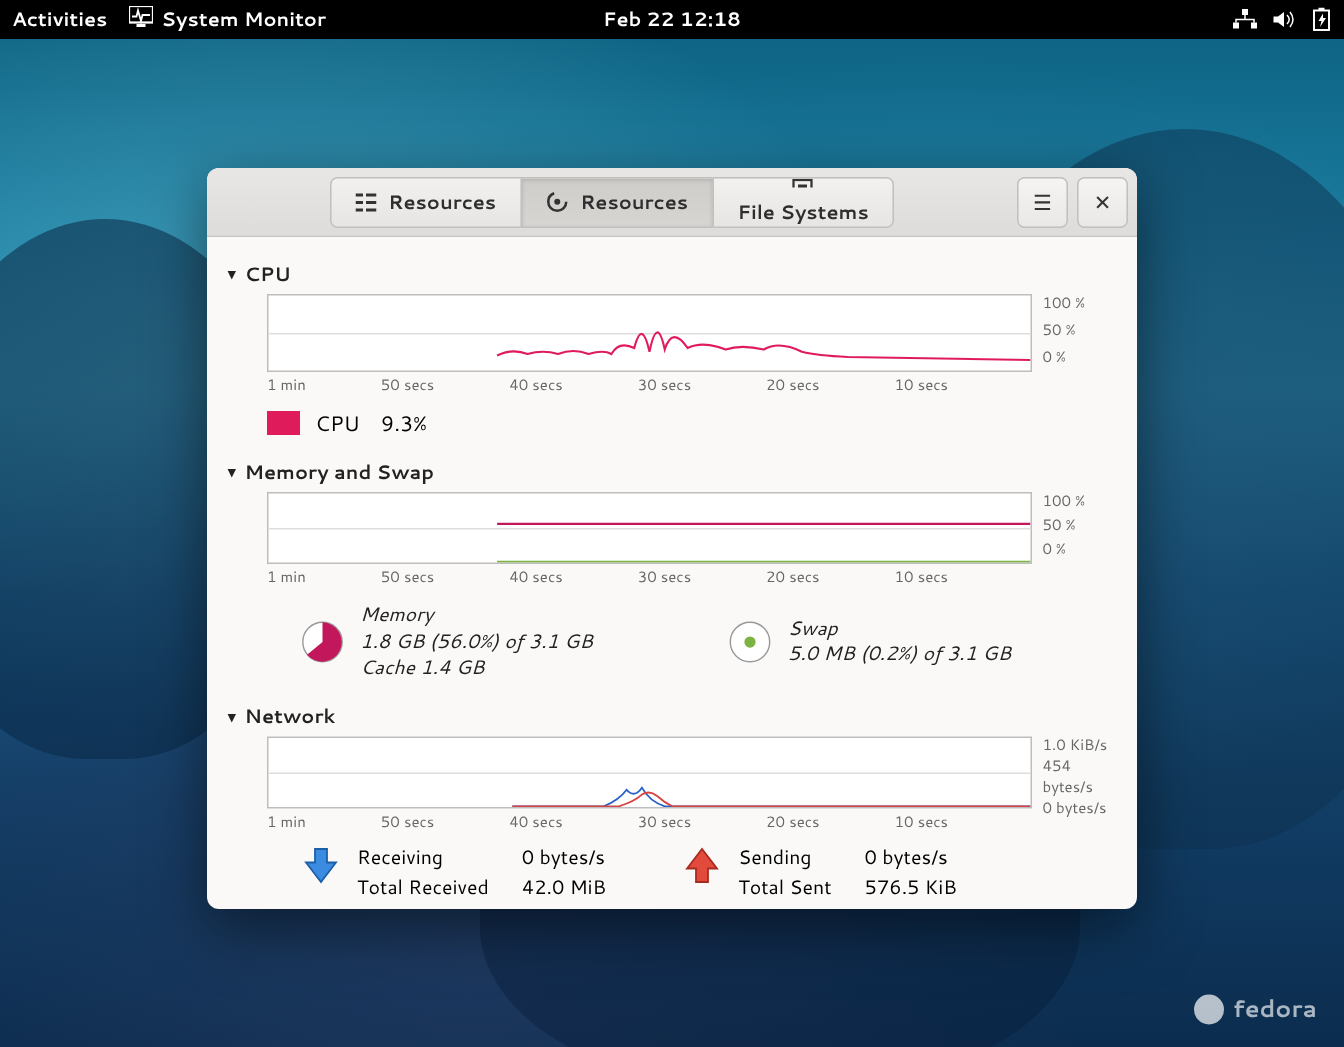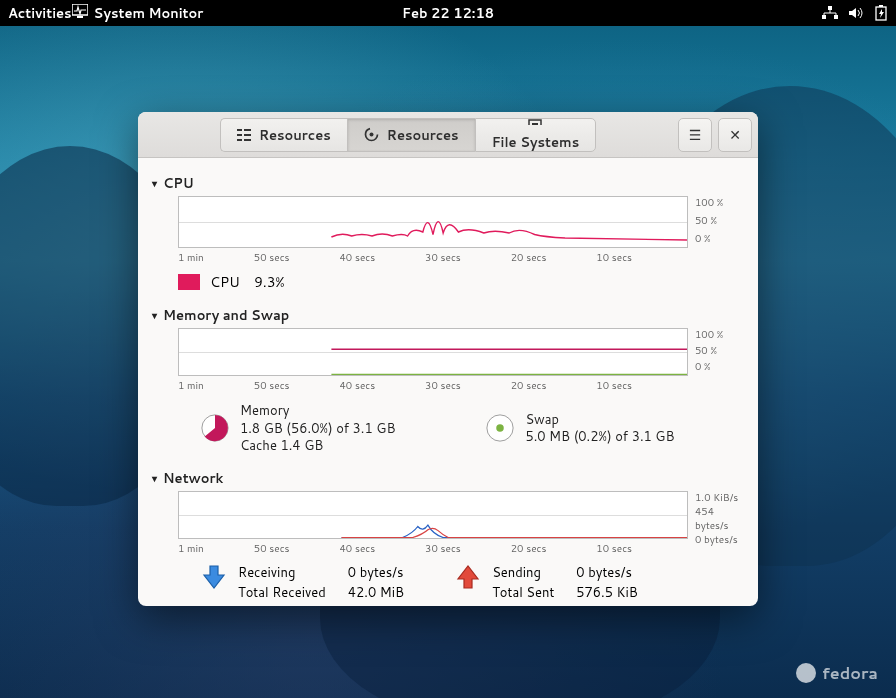--- a/index.html
+++ b/index.html
@@ -13,21 +13,21 @@
 }
 .topbar {
   height: 26px;
   background: #000;
   color: #fff;
   display: flex;
   align-items: center;
   padding: 0 8px;
   font-weight: 600;
 }
-.topbar .left { display:flex; align-items:center; }
+.topbar .left { display:flex; align-items:center; gap:14px; }
 .topbar .app { display:flex; align-items:flex-start; gap:6px; }
 .topbar .center { position:absolute; left:50%; transform:translateX(-50%); }
 .topbar .right { margin-left:auto; display:flex; align-items:center; gap:10px; }
 .topbar svg { display:block; }
 .desktop {
   position:absolute; top:26px; left:0; right:0; bottom:0;
   background:
     radial-gradient(ellipse at 20% 30%, rgba(120,200,220,0.4) 0%, transparent 40%),
     radial-gradient(ellipse at 70% 40%, rgba(60,130,170,0.5) 0%, transparent 45%),
     radial-gradient(ellipse at 35% 90%, rgba(40,60,100,0.6) 0%, transparent 50%),
@@ -115,21 +115,21 @@
   font-size:10px; color:#666; margin-top:2px;
   padding-right:56px;
 }
 .chartwrap { margin-right:56px; position:relative; }
 .legend-cpu {
   display:flex; align-items:center; gap:10px;
   margin: 8px 0 14px 26px; font-size:14px;
 }
 .swatch { width:22px; height:16px; }
 .memrow {
-  display:flex; margin: 10px 0 14px 48px; gap:90px;
+  display:flex; margin: 10px 0 14px 48px; gap:90px;font-style:italic;
 }
 .memitem { display:flex; gap:10px; align-items:center; }
 .pie { width:30px; height:30px; }
 .memtext { line-height:1.35; color:#222; }
 .netrow { display:flex; margin: 8px 0 0 48px; gap:50px; }
 .netitem { display:flex; gap:10px; align-items:flex-start; }
 .arrow { width:28px; height:28px; }
 .netgrid { display:grid; grid-template-columns:auto auto; column-gap:22px; row-gap:2px; }
 svg.plot { position:absolute; left:0; top:0; width:100%; height:100%; }
 </style>

